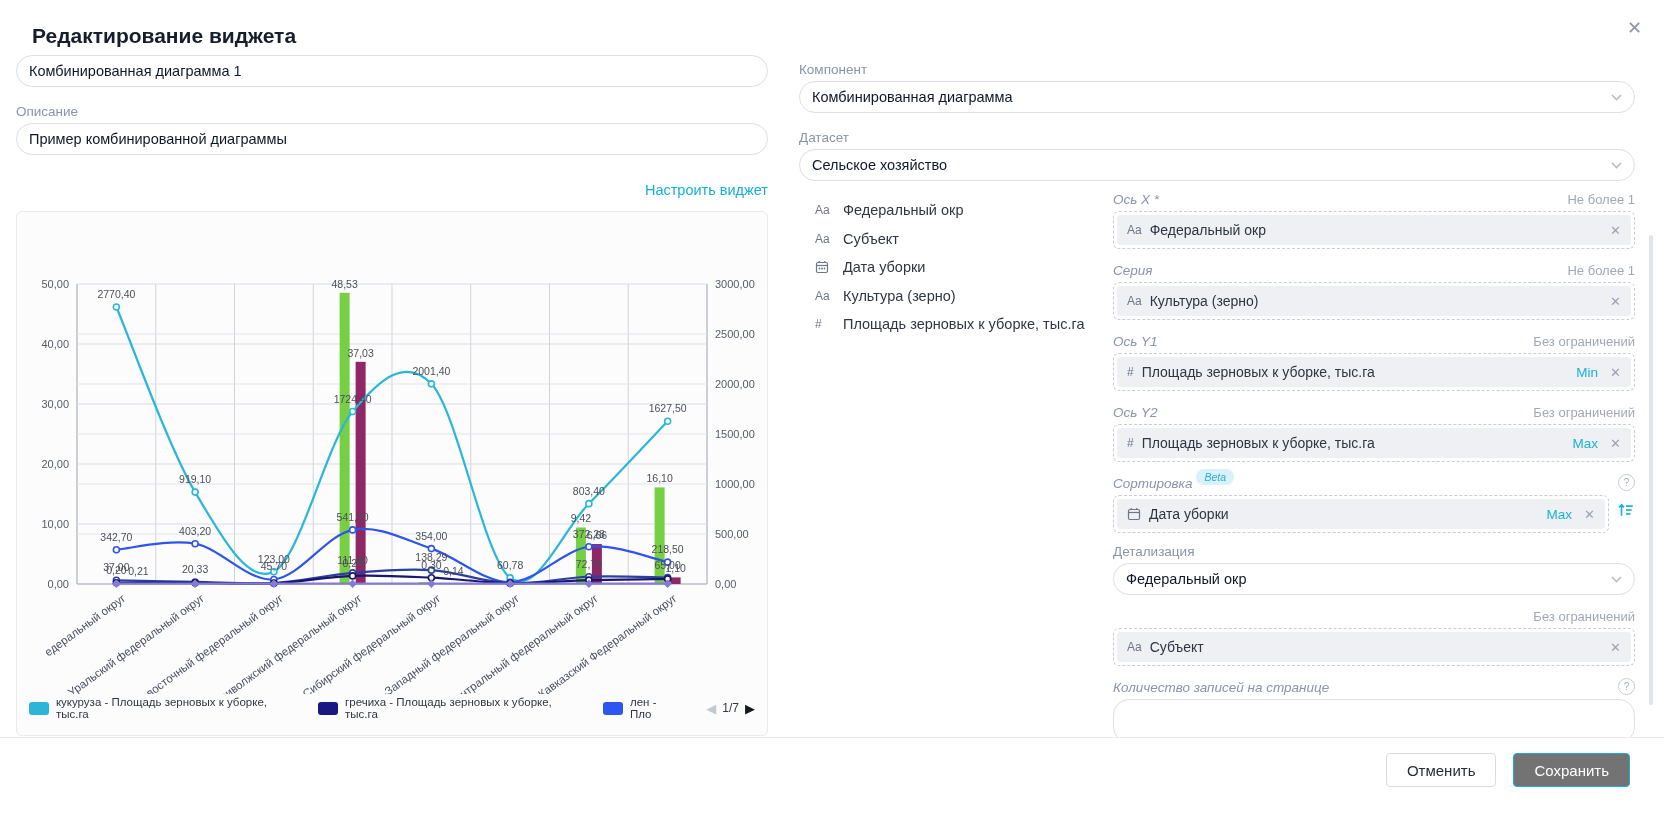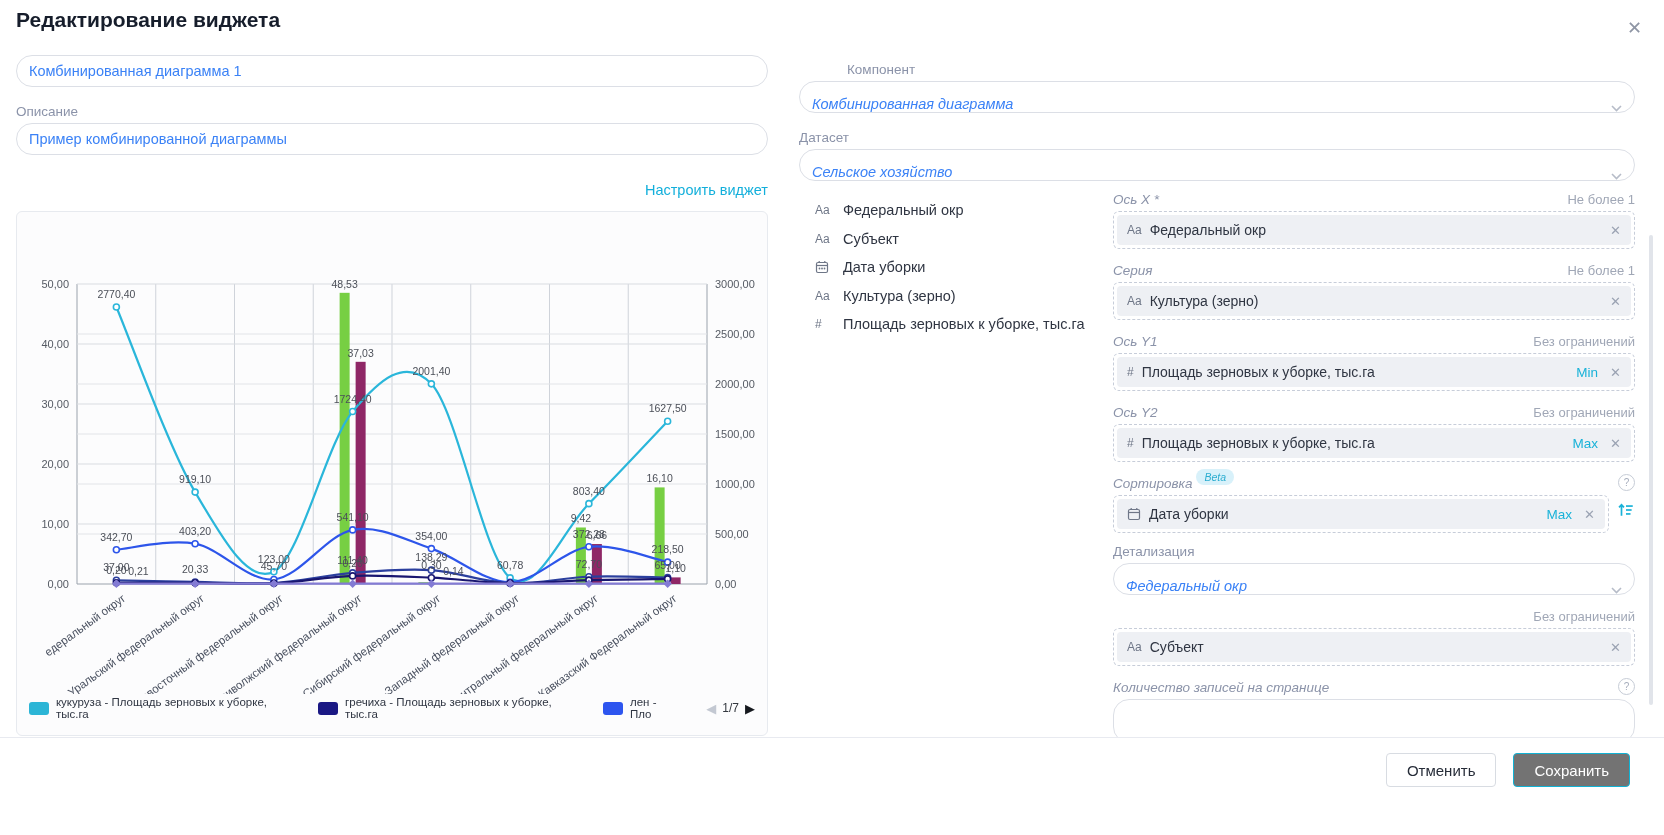--- a/index.html
+++ b/index.html
@@ -1,27 +1,27 @@
 <!DOCTYPE html>
 <html><head>
 <meta charset="utf-8">
 <style>
   html,body{margin:0;padding:0;}
   body{
     width:1664px;height:835px;position:relative;background:#fff;
     font-family:"Liberation Sans",sans-serif;overflow:hidden;color:#2a3040;
   }
-  .dlg-title{position:absolute;left:16px;top:8px;font-size:21px;font-weight:bold;color:#161d2b;margin:0;}
+  .dlg-title{position:absolute;left:16px;top:8px;font-size:21px;font-weight:bold;color:#161d2b;margin:16px;}
   .close-btn{position:absolute;right:16px;top:18px;border:none;background:none;font-size:18px;color:#8f96a5;cursor:pointer;line-height:1;}
   .fld-label{display:block;color:#8b93a9;font-size:13.5px;margin-bottom:4px;}
   .txt,.select{
     box-sizing:border-box;width:100%;height:32px;border:1px solid #dcdfe6;border-radius:16px;
-    padding:0 12px;font-size:14.5px;color:#3b82f6;background:#fff;font-family:inherit;
+    padding:12px 12px;font-size:14.5px;color:#0f172a;background:#fff;font-family:inherit;
   }
-  .select{display:flex;align-items:flex-end;justify-content:space-between;cursor:pointer;font-style:italic;}
+  .select{display:flex;align-items:center;justify-content:space-between;cursor:pointer;}
   .select .chev{color:#b6bcc8;flex:none;margin-left:8px;}
   .col-left{position:absolute;left:16px;top:55px;width:752px;}
   .col-right{position:absolute;left:799px;top:55px;width:836px;}
   .mt{margin-top:17px;}
   .cfg-link-row{margin-top:26px;text-align:right;}
   .cfg-link{color:#12afdb;font-size:14.5px;text-decoration:none;cursor:pointer;}
   .chart-panel{margin-top:12px;border:1px solid #e7eaef;border-radius:6px;background:#fcfcfd;height:525px;box-sizing:border-box;overflow:hidden;}
   .chart-panel svg{display:block;margin:0 auto;}
   .legend{display:flex;align-items:center;gap:28px;padding:2px 12px 0 12px;font-size:11.5px;color:#2f3542;}
   .legend-item{display:flex;align-items:center;gap:7px;}
@@ -217,21 +217,21 @@
         <span class="legend-pag">
           <span class="pag-prev">◀</span>
           <span>1/7</span>
           <span class="pag-next">▶</span>
         </span>
       </div>
     </div>
   </div>
 
   <div class="col-right">
-    <label class="fld-label" style="margin-top:7px;margin-left:48px;">Компонент</label>
+    <label class="fld-label" style="margin-top:7px;">Компонент</label>
     <div class="select">
       <span>Комбинированная диаграмма</span>
       <svg class="chev" width="11" height="7" viewBox="0 0 11 7">
           <polyline points="1,1 5.5,5.5 10,1" fill="none" stroke="currentColor" stroke-width="1.6"></polyline>
         </svg>
     </div>
 
     <label class="fld-label mt">Датасет</label>
     <div class="select">
       <span>Сельское хозяйство</span>

